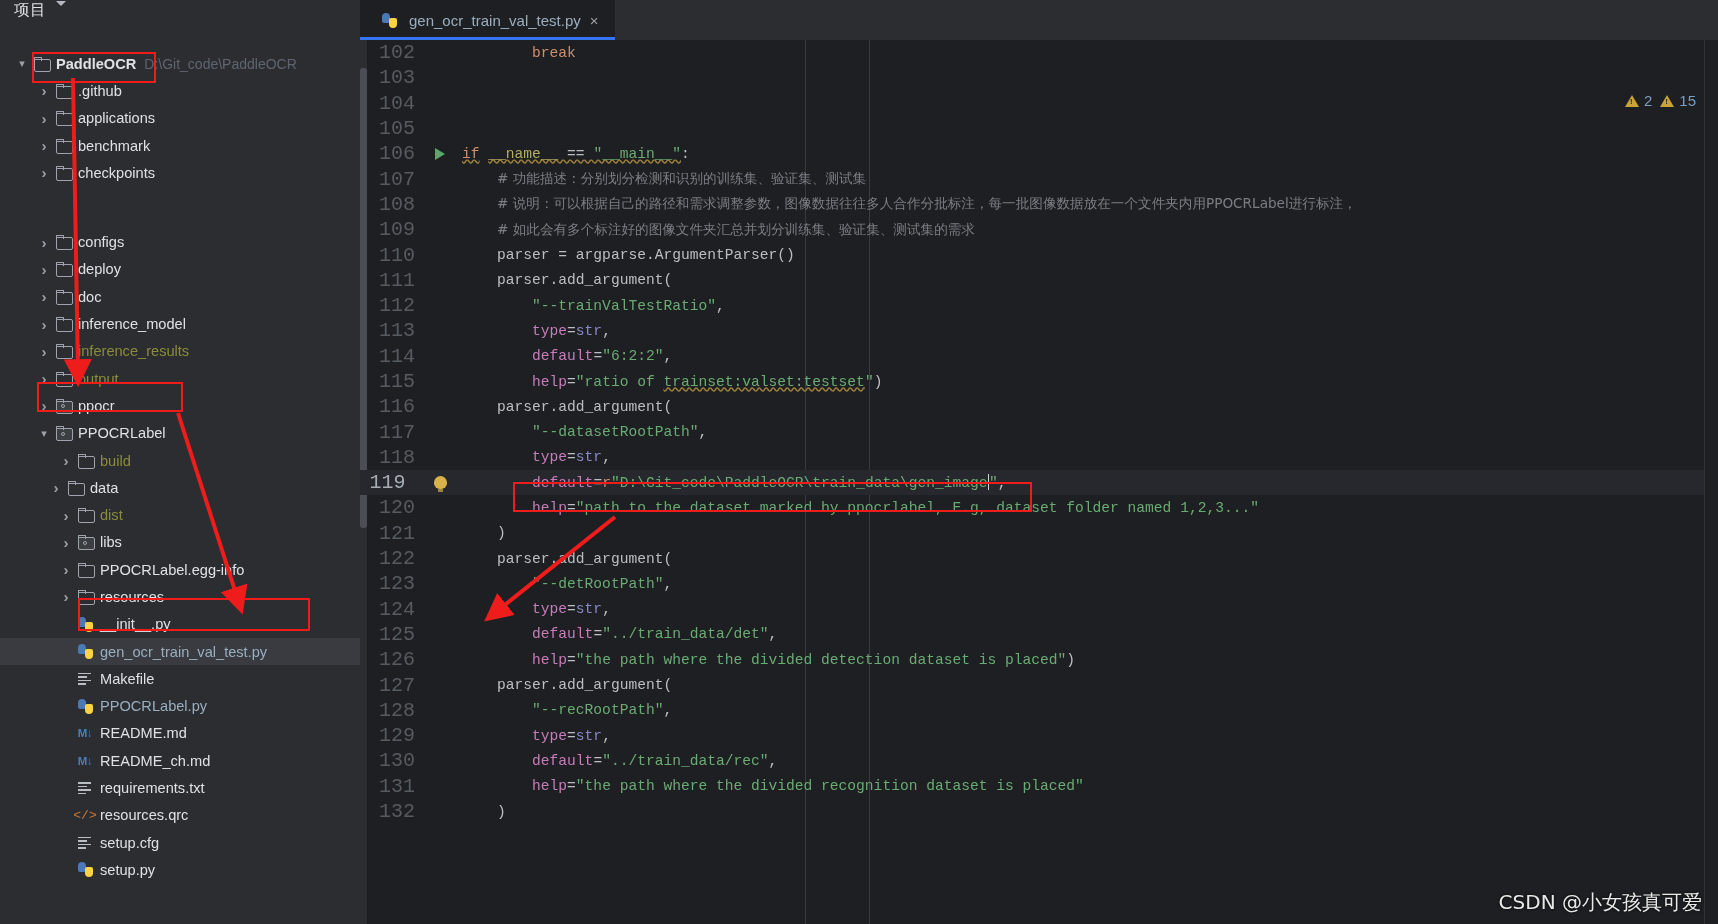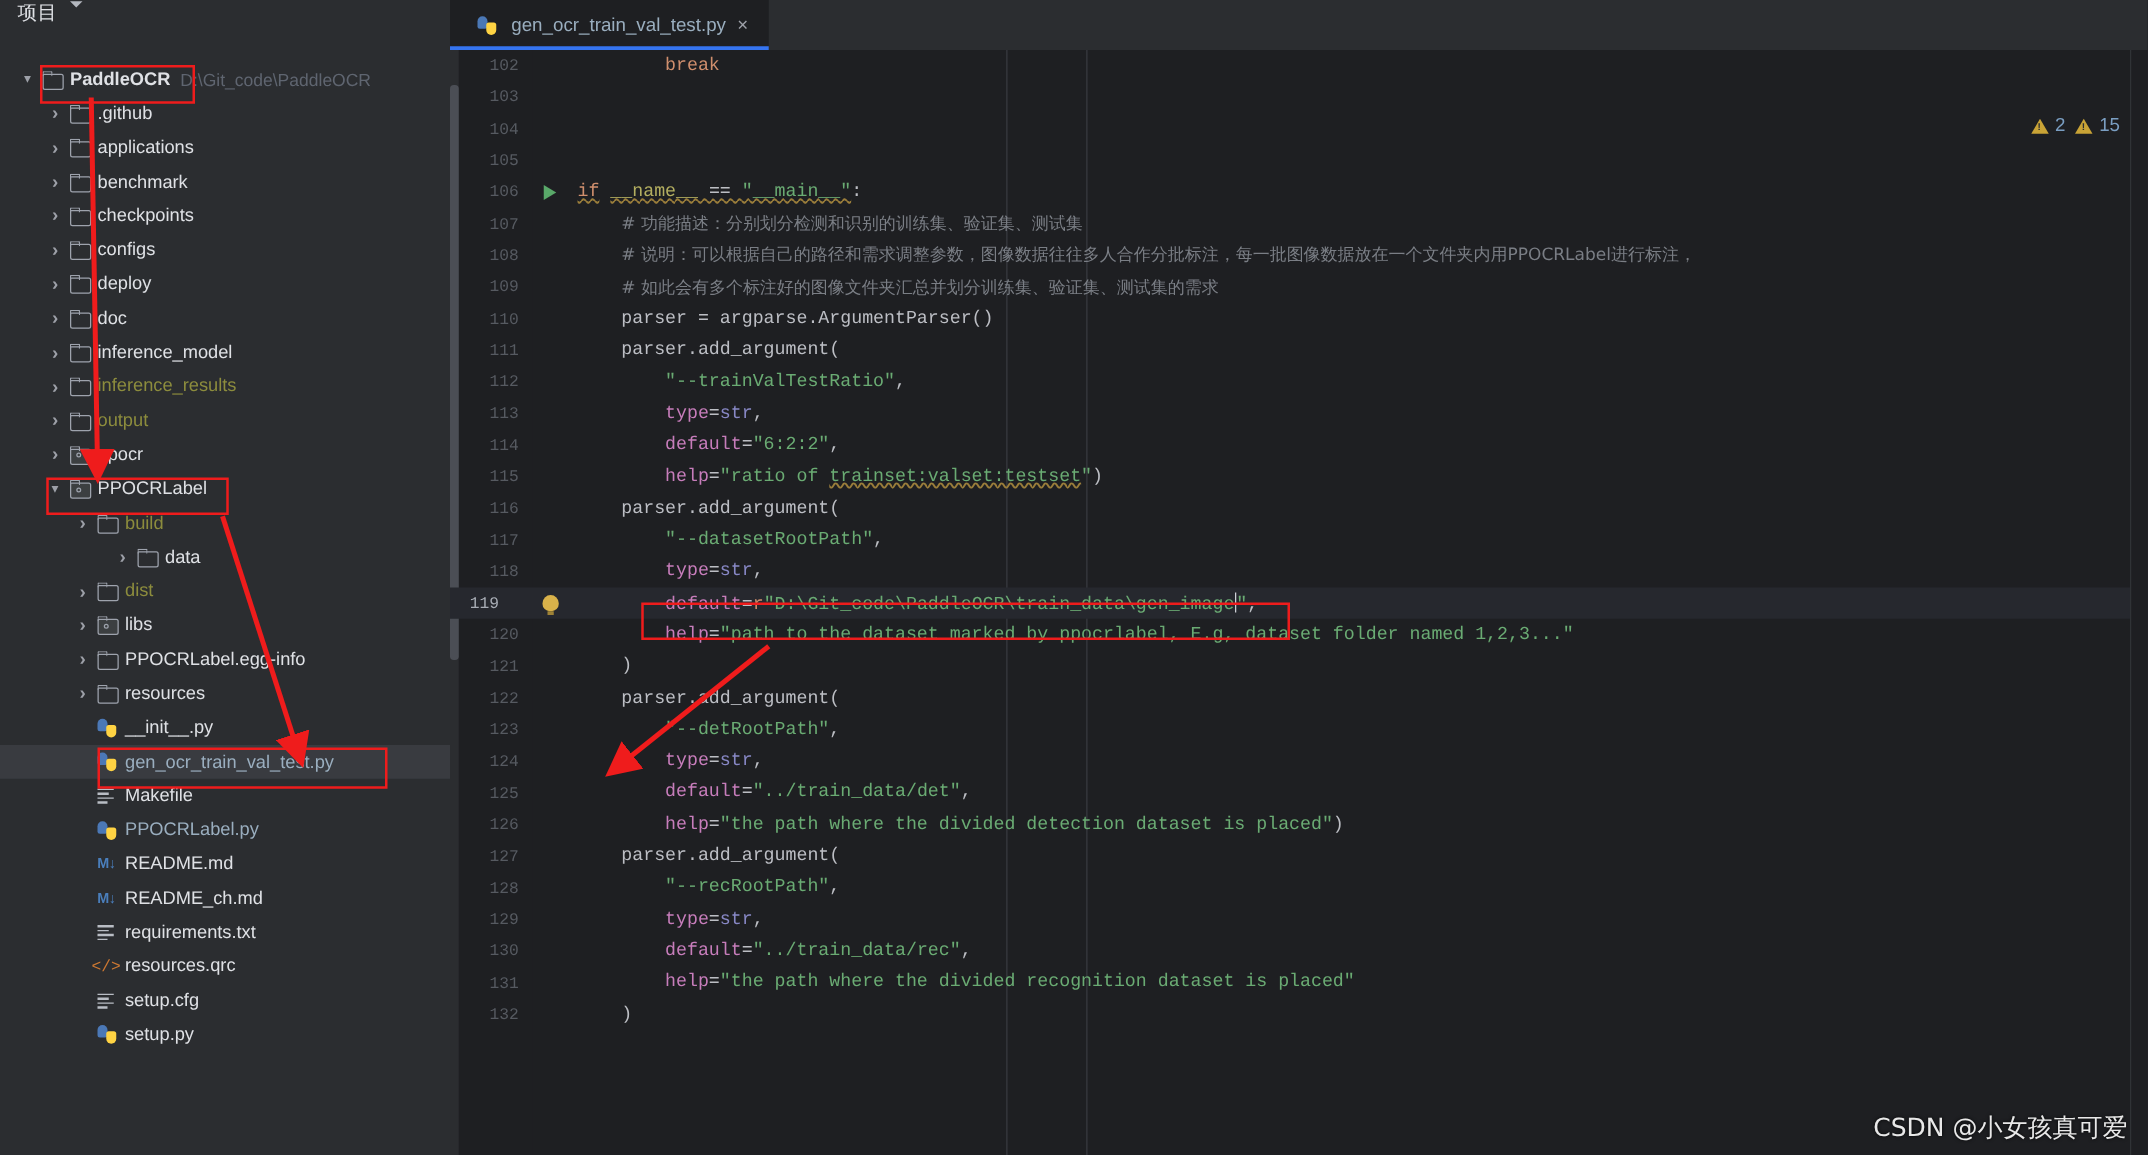--- a/index.html
+++ b/index.html
@@ -122,21 +122,21 @@
   }
 
   .code { position:absolute; left:0; top:0; right:0; }
   .line {
     height: 25.3px; display:flex; align-items:center; position:relative;
     font-family:"Liberation Mono", monospace; font-size:14.6px; white-space:pre;
   }
   .line.current { background:#26282e; }
   .lnum {
     width:66px; flex:0 0 66px; text-align:right; padding-right:11px;
-    color:#565a61; font-size:13px; font-family:"Liberation Mono", monospace;
+    color:#565a61; font-size:20px; font-family:"Liberation Mono", monospace;
   }
   .line.current .lnum { color:#a8adb5;text-align:center; }
   .gutter-icon { width:28px; flex:0 0 28px; display:flex; align-items:center; justify-content:center; }
   .runtri {
     width:0;height:0;border-top:6px solid transparent;border-bottom:6px solid transparent;
     border-left:10px solid #59a869;
   }
   .bulb { width:13px;height:13px;border-radius:50% 50% 45% 45%; background:#d9b24a; position:relative; }
   .bulb::after{content:"";position:absolute;left:4px;bottom:-3px;width:5px;height:3px;background:#9e8236;}
   .codetext { padding-left: 8px; }
@@ -211,21 +211,21 @@
             </span>
             <span class="label ">benchmark</span>
           </div>
           <div class="tree-row" style="padding-left: 36px;">
             <span class="arrow closed"></span>
             <span class="ico">
               <span class="folder"></span>
             </span>
             <span class="label ">checkpoints</span>
           </div>
-          <div class="tree-row" style="padding-left: 36px;">
+          <div class="tree-row" style="padding-left: 36px; margin-top: 42px;">
             <span class="arrow closed"></span>
             <span class="ico">
               <span class="folder"></span>
             </span>
             <span class="label ">configs</span>
           </div>
           <div class="tree-row" style="padding-left: 36px;">
             <span class="arrow closed"></span>
             <span class="ico">
               <span class="folder"></span>
@@ -278,21 +278,21 @@
             </span>
             <span class="label ">PPOCRLabel</span>
           </div>
           <div class="tree-row" style="padding-left: 58px;">
             <span class="arrow closed"></span>
             <span class="ico">
               <span class="folder"></span>
             </span>
             <span class="label ignored">build</span>
           </div>
-          <div class="tree-row" style="padding-left: 90px; text-align: right;">
+          <div class="tree-row" style="padding-left: 48px; text-align: right;">
             <span class="arrow closed"></span>
             <span class="ico">
               <span class="folder"></span>
             </span>
             <span class="label ">data</span>
           </div>
           <div class="tree-row" style="padding-left: 58px;">
             <span class="arrow closed"></span>
             <span class="ico">
               <span class="folder"></span>

